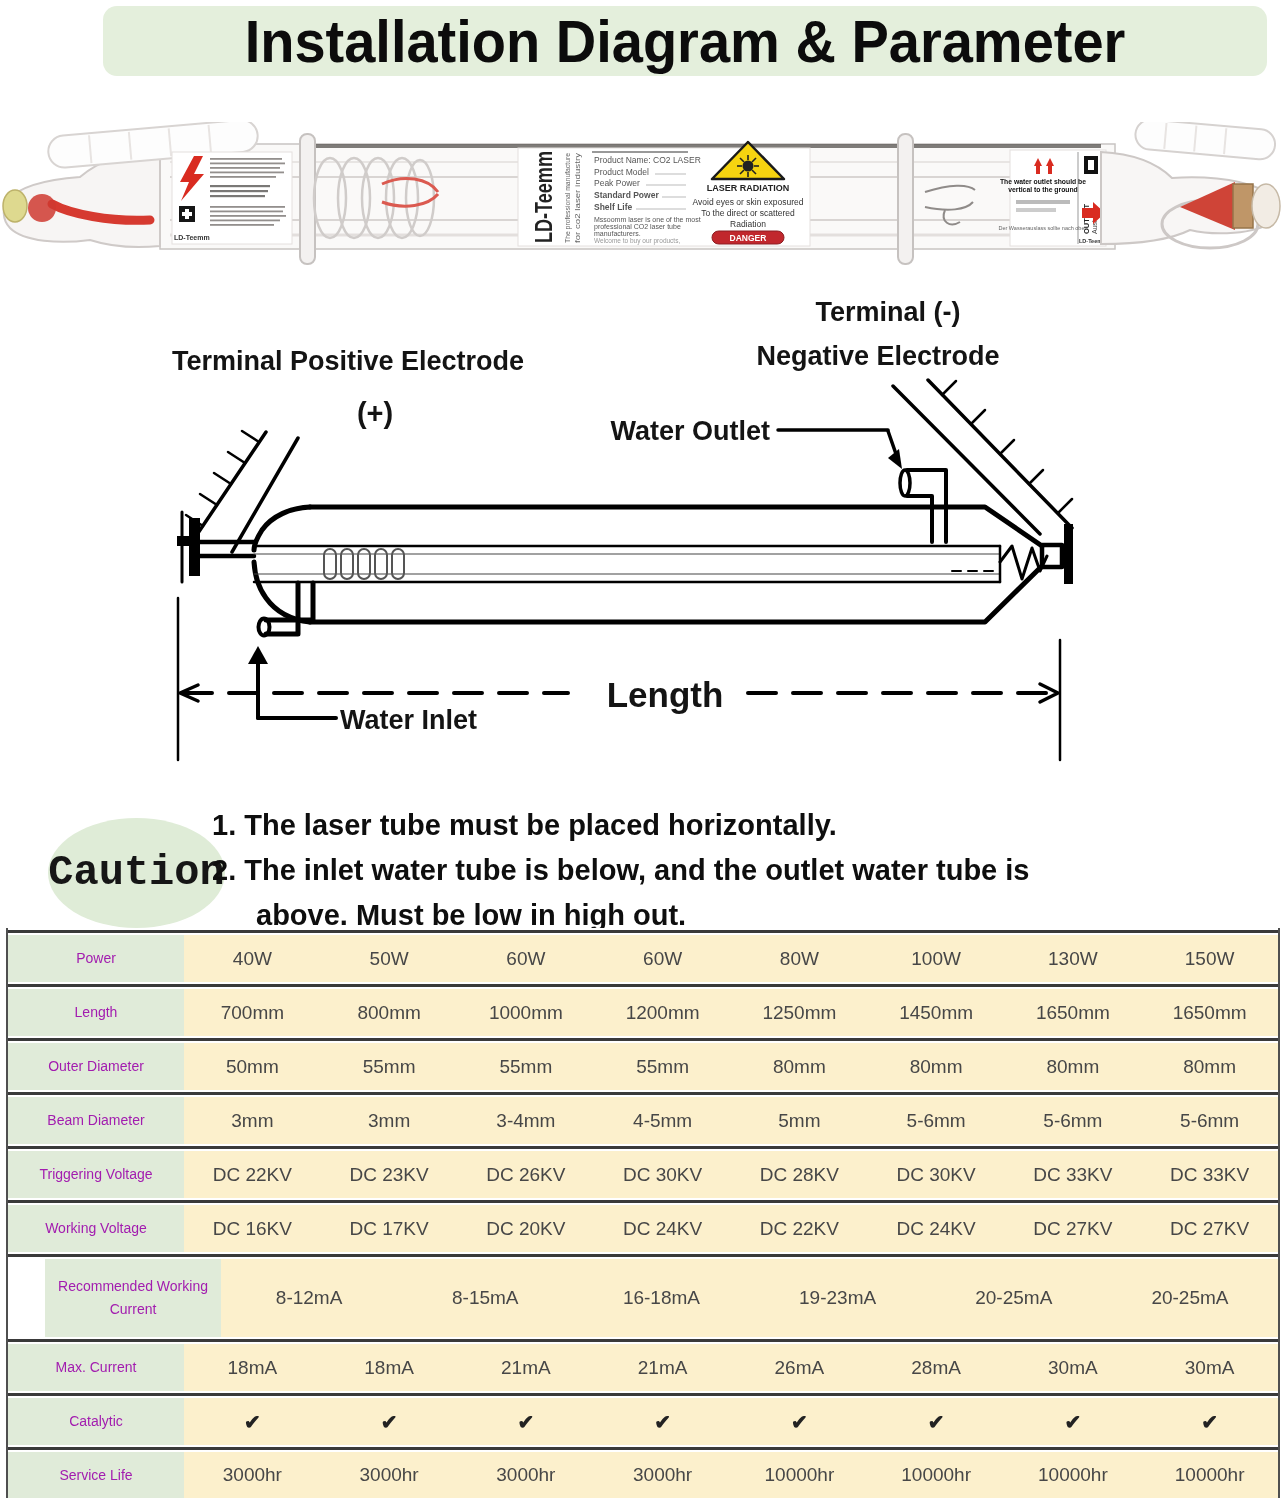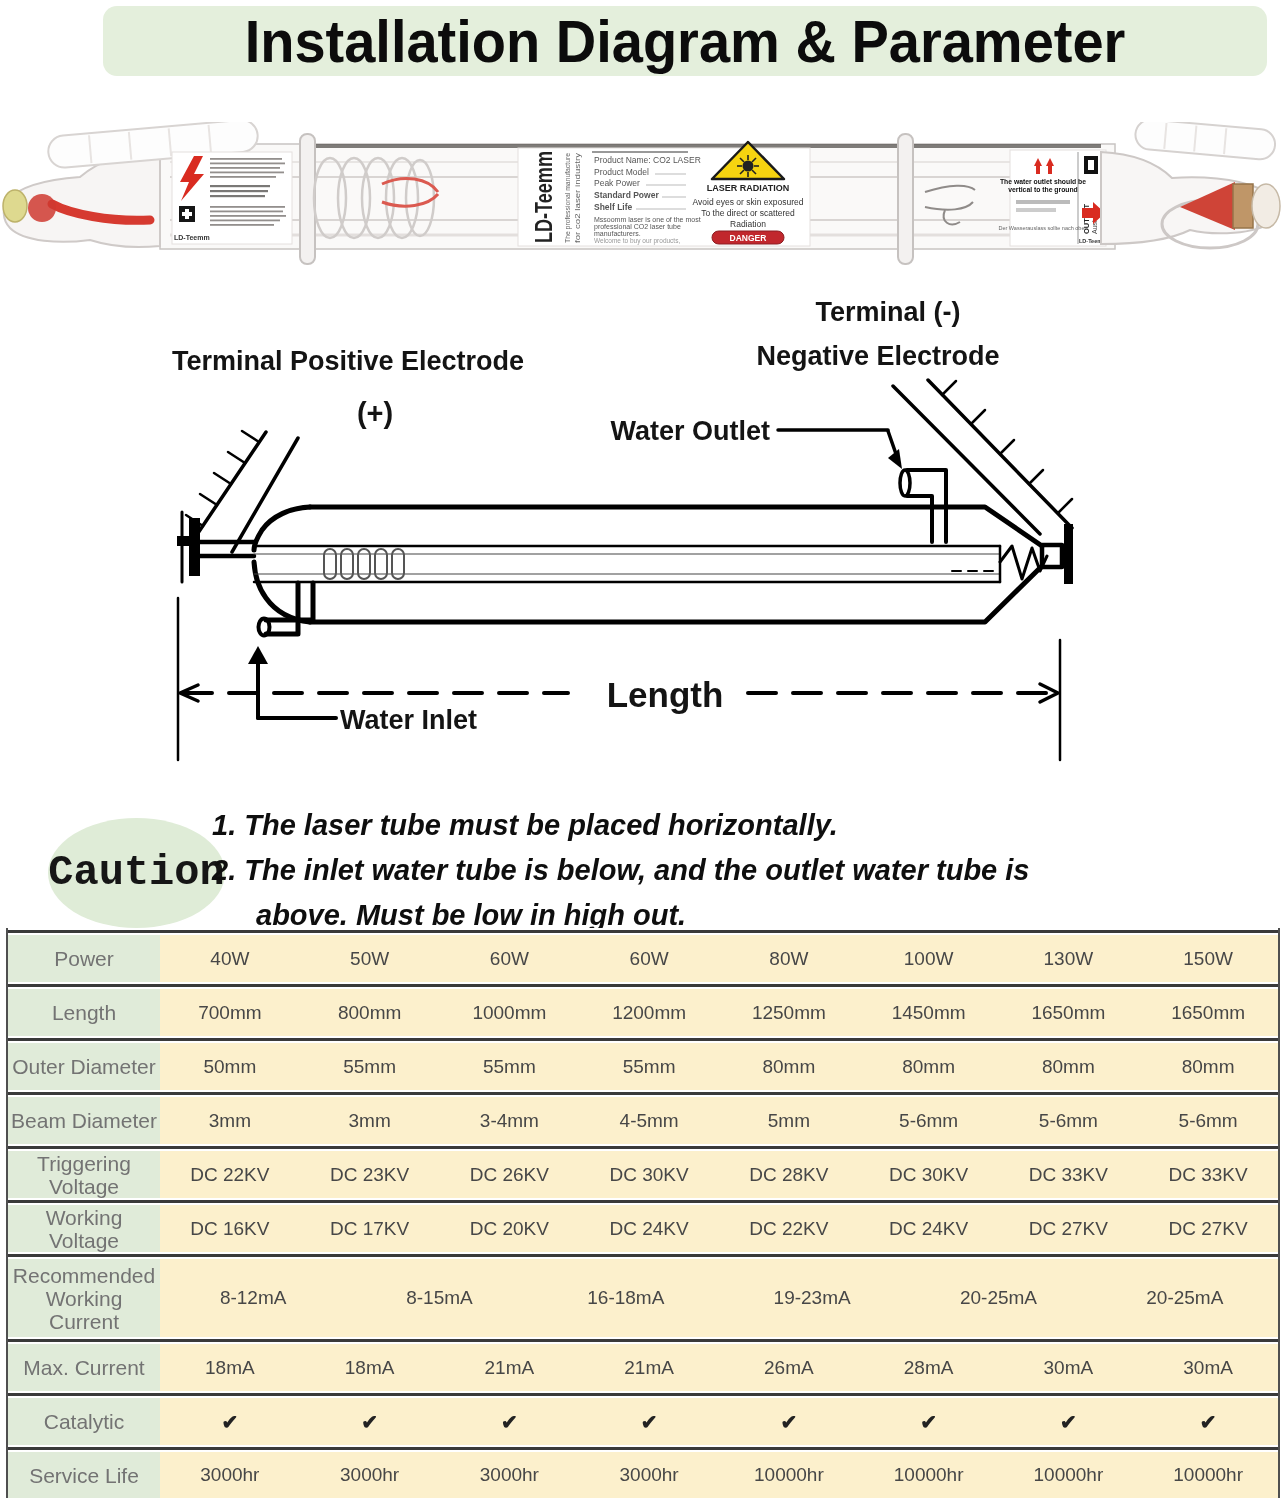--- a/index.html
+++ b/index.html
@@ -13,31 +13,31 @@
   
   .photo-svg{position:absolute;left:0;top:122px;}
   .diagram-svg{position:absolute;left:0;top:290px;}
   svg text{font-family:"Liberation Sans",sans-serif;}
   .dg-label{font-weight:bold;fill:#141414;}
   
   .caution-badge{position:absolute;left:48px;top:818px;width:177px;height:110px;border-radius:50%;
                  background:#dfecd7;display:flex;align-items:center;justify-content:center;
                  font-size:42px;font-weight:bold;color:#161616;font-family:Liberation Mono, monospace;}
   .cautions{position:absolute;left:212px;top:803px;width:905px;font-size:29px;font-weight:bold;
-            color:#0e0e0e;line-height:45px;font-style:italic;}
+            color:#0e0e0e;line-height:45px;}
   .cautions p{margin:0;padding-left:44px;text-indent:-44px;}
   
   .ptable{position:absolute;left:6px;top:928px;width:1274px;
           border-left:2px solid #4f4f4f;border-right:2px solid #4f4f4f;box-sizing:border-box;}
   .tsep{height:7px;background:#fff;display:flex;align-items:center;}
   .tsep-line{height:3px;width:100%;background:#3a3a3a;}
   .trow{display:flex;height:47px;}
-  .trow.tall{height:78px;}
+  .trow.tall{height:78px;padding-left:37px;}
   .trow:last-child{height:46px;}
-  .tlabel{width:152px;background:#e0ebd9;color:#737373;font-size:21px;display:flex;
+  .tlabel{width:176px;background:#e0ebd9;color:#a21caf;font-size:14px;display:flex;
           align-items:center;justify-content:center;text-align:center;line-height:23px;}
   .tcell{flex:1;background:#fcf0cc;color:#474747;font-size:19px;display:flex;
          align-items:center;justify-content:center;}
   .tcell.check{font-size:20px;font-weight:bold;color:#222;}
 </style>
 </head>
 <body>
 
 <div class="page">
 

